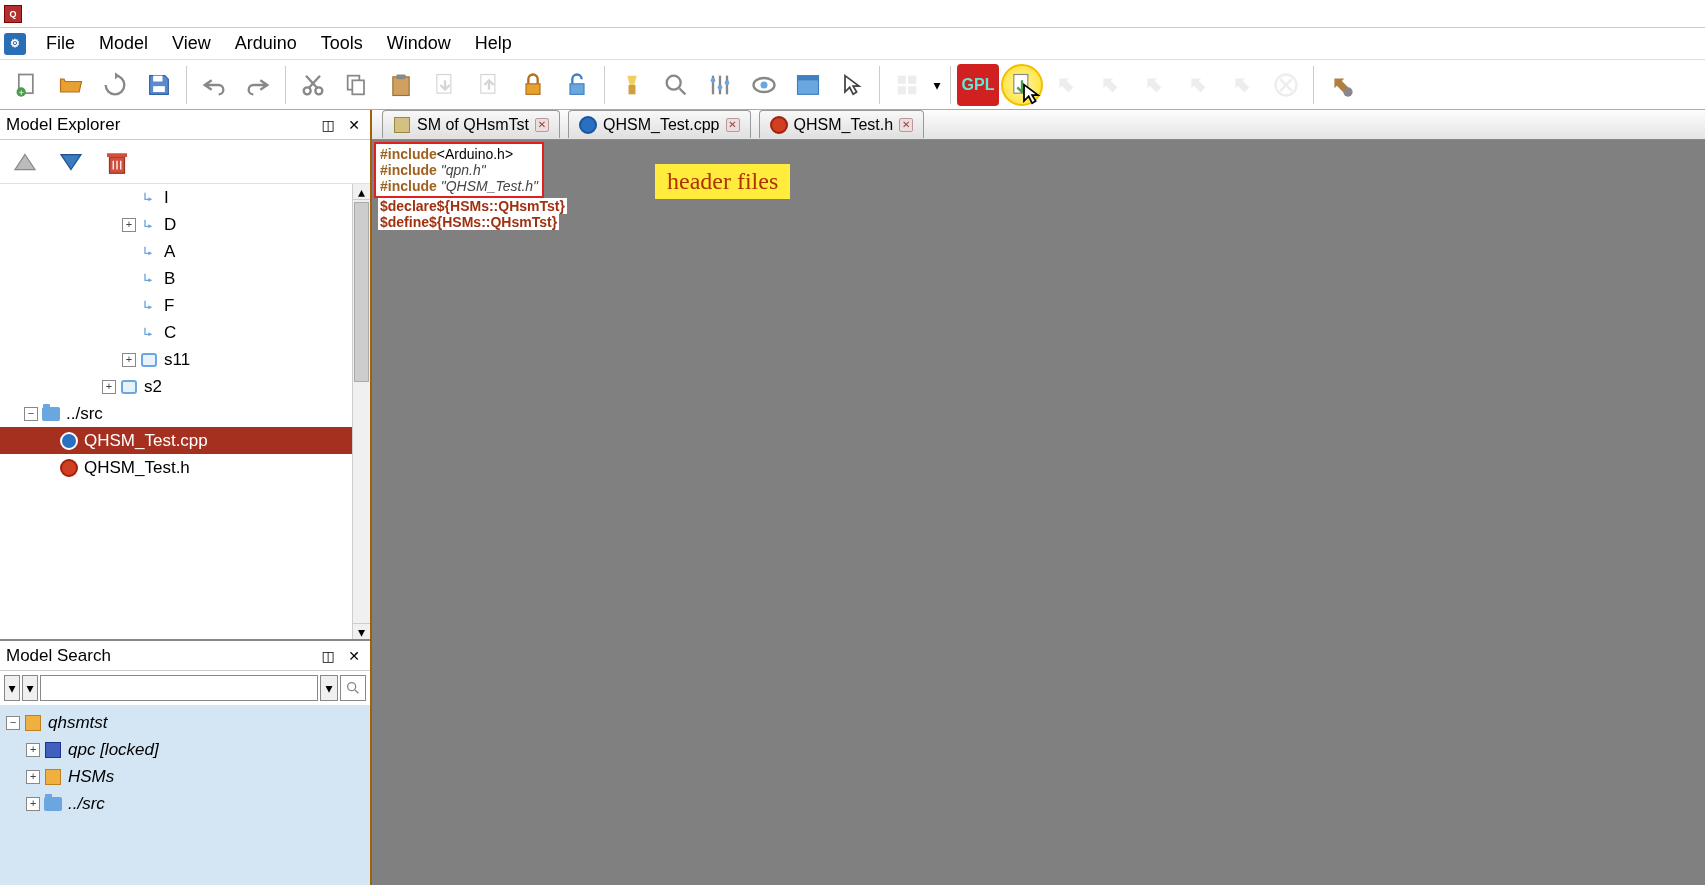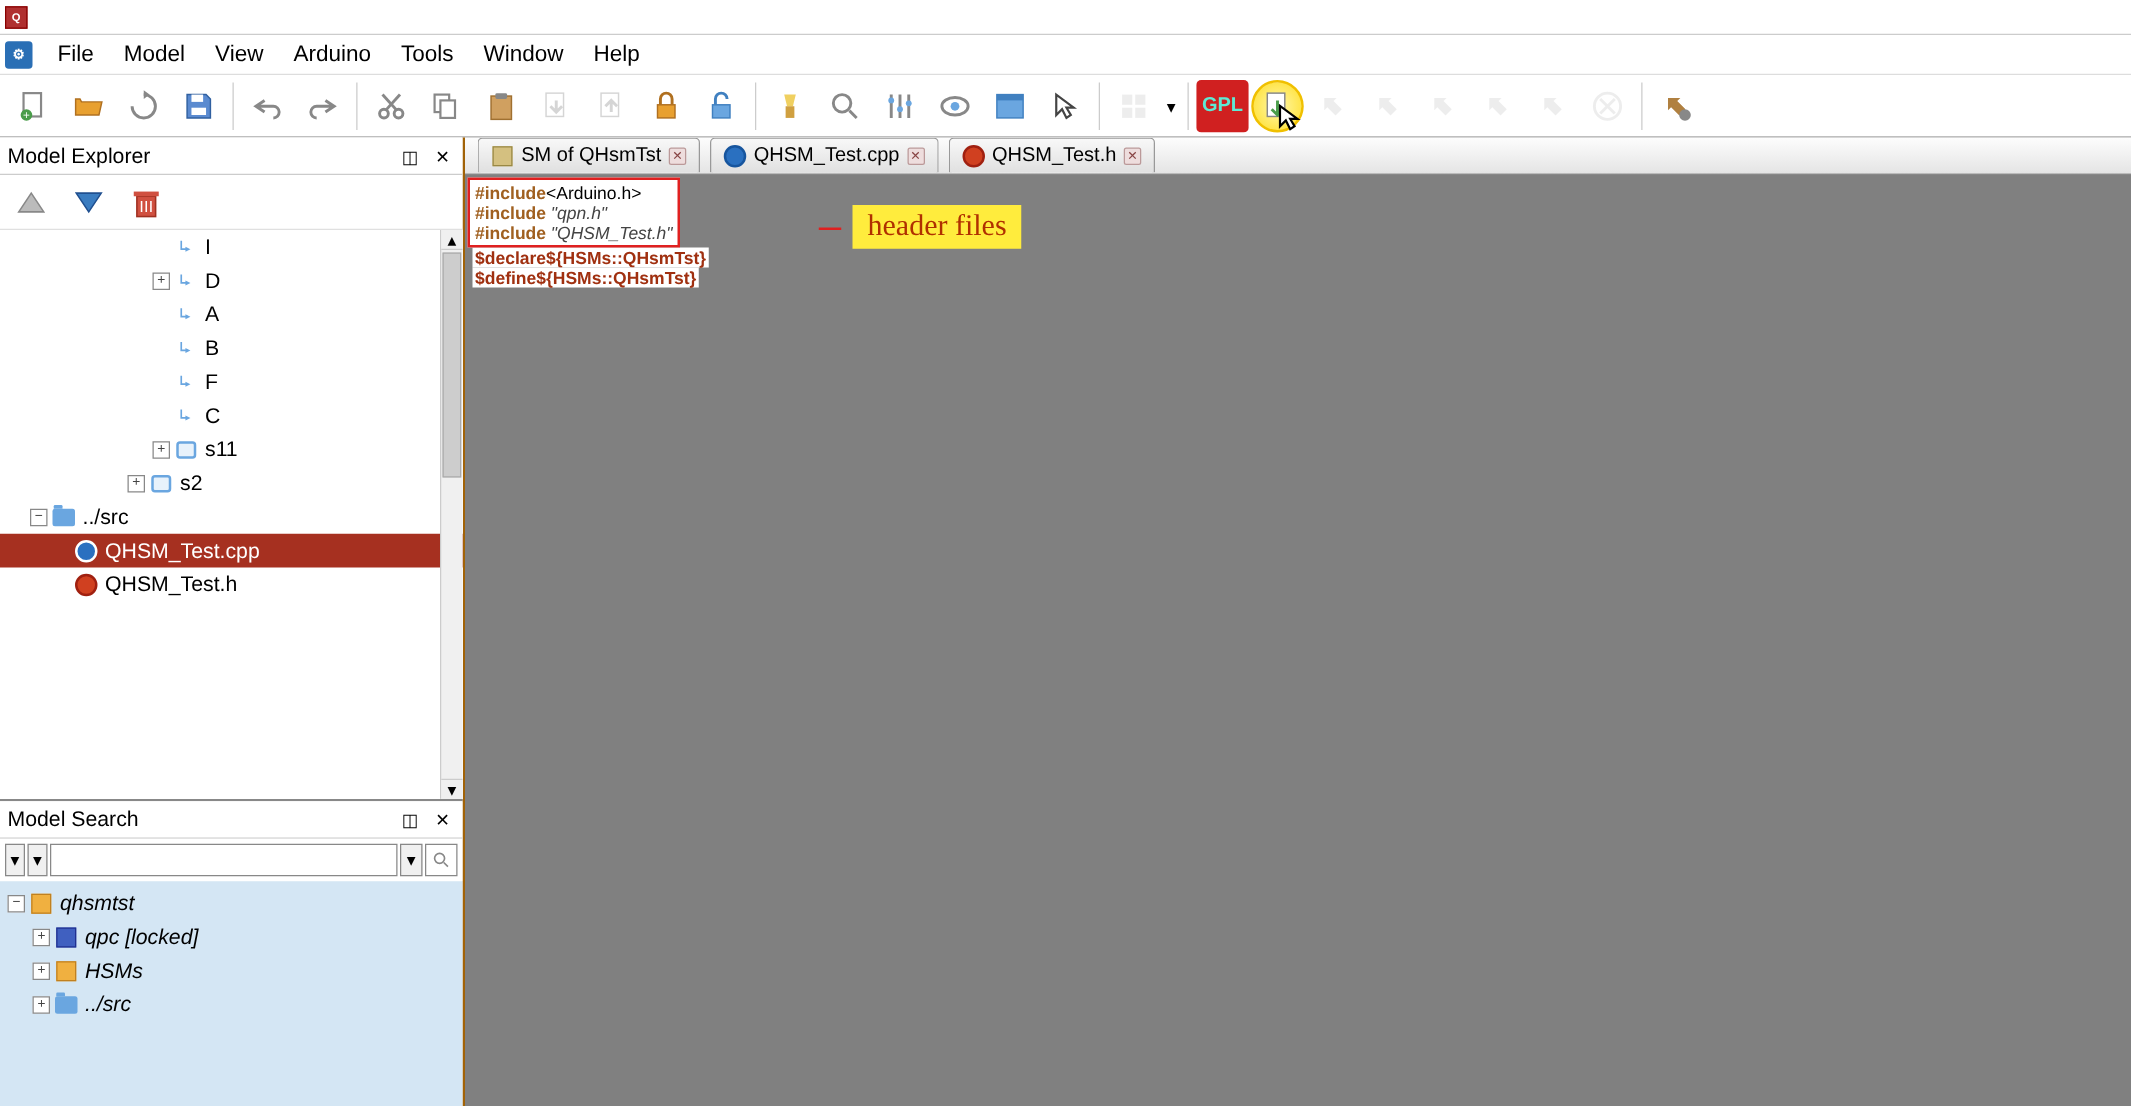--- a/index.html
+++ b/index.html
@@ -509,21 +509,21 @@
         </div>
       </div>
     <div class="editor-content">
       <div style="position:relative;">
         <div class="header-box" style="margin-left:2px;">
           <div><span class="kw-include">#include</span><span>&lt;Arduino.h&gt;</span></div>
           <div><span class="kw-include">#include</span> <span class="str">"qpn.h"</span></div>
           <div><span class="kw-include">#include</span> <span class="str">"QHSM_Test.h"</span></div>
         </div>
         <div class="annotation-line" style="left:283px; top:40px; width:18px;"></div>
-        <div class="annotation-label" style="left:310px; top:22px;">header files</div>
+        <div class="annotation-label" style="left:283px; top:22px;">header files</div>
       </div>
       <div style="margin-left:6px; margin-top:0px;">
         <span class="macro-line">$declare${HSMs::QHsmTst}</span>
       </div>
       <div style="margin-left:6px;">
         <span class="macro-line">$define${HSMs::QHsmTst}</span>
       </div>
     </div>
   </div>
 </div>

